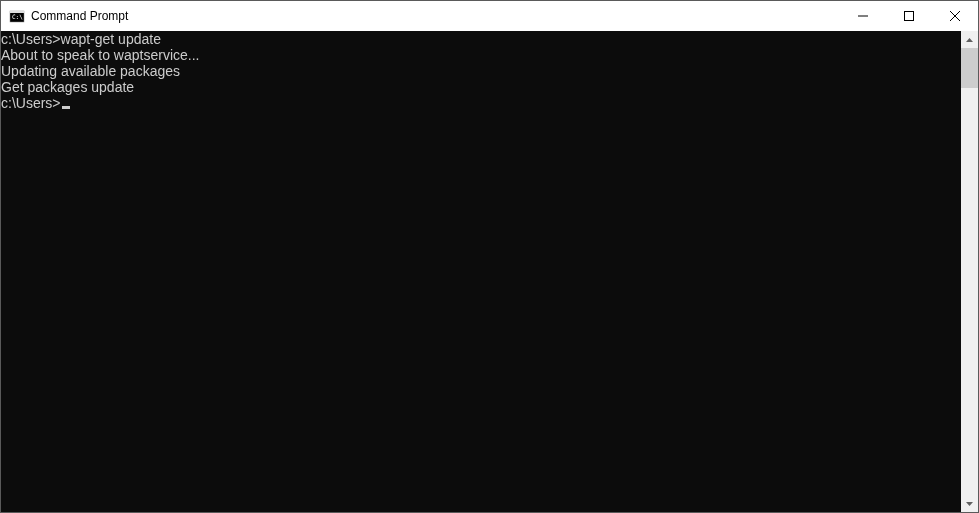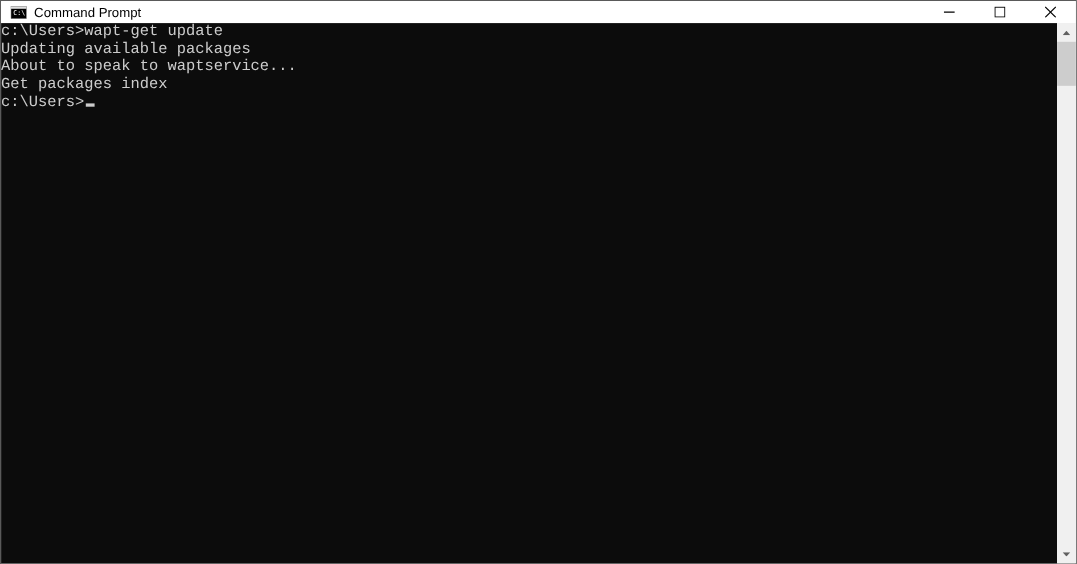--- a/index.html
+++ b/index.html
@@ -16,21 +16,21 @@
     }
     .window {
       width: 100%;
       height: 100%;
       border: 1px solid #5a5a5a;
       display: flex;
       flex-direction: column;
       background: #ffffff;
     }
     .titlebar {
-      height: 20px;
+      height: 30px;
       background: #ffffff;
       display: flex;
       align-items: center;
       flex: 0 0 auto;
       user-select: none;
     }
     .titlebar-icon {
       width: 16px;
       height: 16px;
       margin-left: 8px;
@@ -58,21 +58,21 @@
     }
     .content-area {
       flex: 1;
       display: flex;
       min-height: 0;
     }
     .terminal {
       flex: 1;
       background: #0c0c0c;
       color: #cccccc;
-      font-family: Liberation Mono, monospace;
+      font-family: Liberation Sans, sans-serif;
       font-size: 14px;
       line-height: 16px;
       padding: 0;
       white-space: pre;
       overflow: hidden;
     }
     .terminal .line {
       display: block;
     }
     .cursor {
@@ -139,21 +139,21 @@
       </div>
       <div class="titlebar-btn close">
         <svg width="10" height="10" viewBox="0 0 10 10">
           <line x1="0" y1="0" x2="10" y2="10" stroke="#000" stroke-width="1"></line>
           <line x1="10" y1="0" x2="0" y2="10" stroke="#000" stroke-width="1"></line>
         </svg>
       </div>
     </div>
   </div>
   <div class="content-area">
-    <div class="terminal"><span class="line"><span>c:\Users&gt;</span><span>wapt-get update</span></span><span class="line">Updating available packages</span><span class="line">About to speak to waptservice...</span><span class="line">Get packages index</span><span class="line"><span>c:\Users&gt;</span><span class="cursor"></span></span></div>
+    <div class="terminal"><span class="line"><span>c:\Users&gt;</span><span>wapt-get update</span></span><span class="line">About to speak to waptservice...</span><span class="line">Updating available packages</span><span class="line">Get packages update</span><span class="line"><span>c:\Users&gt;</span><span class="cursor"></span></span></div>
     <div class="scrollbar">
       <div class="scrollbar-arrow">
         <svg width="7" height="4" viewBox="0 0 7 4">
           <polygon points="3.5,0 7,4 0,4" fill="#606060"></polygon>
         </svg>
       </div>
       <div class="scrollbar-track">
         <div class="scrollbar-thumb"></div>
       </div>
       <div class="scrollbar-arrow">

